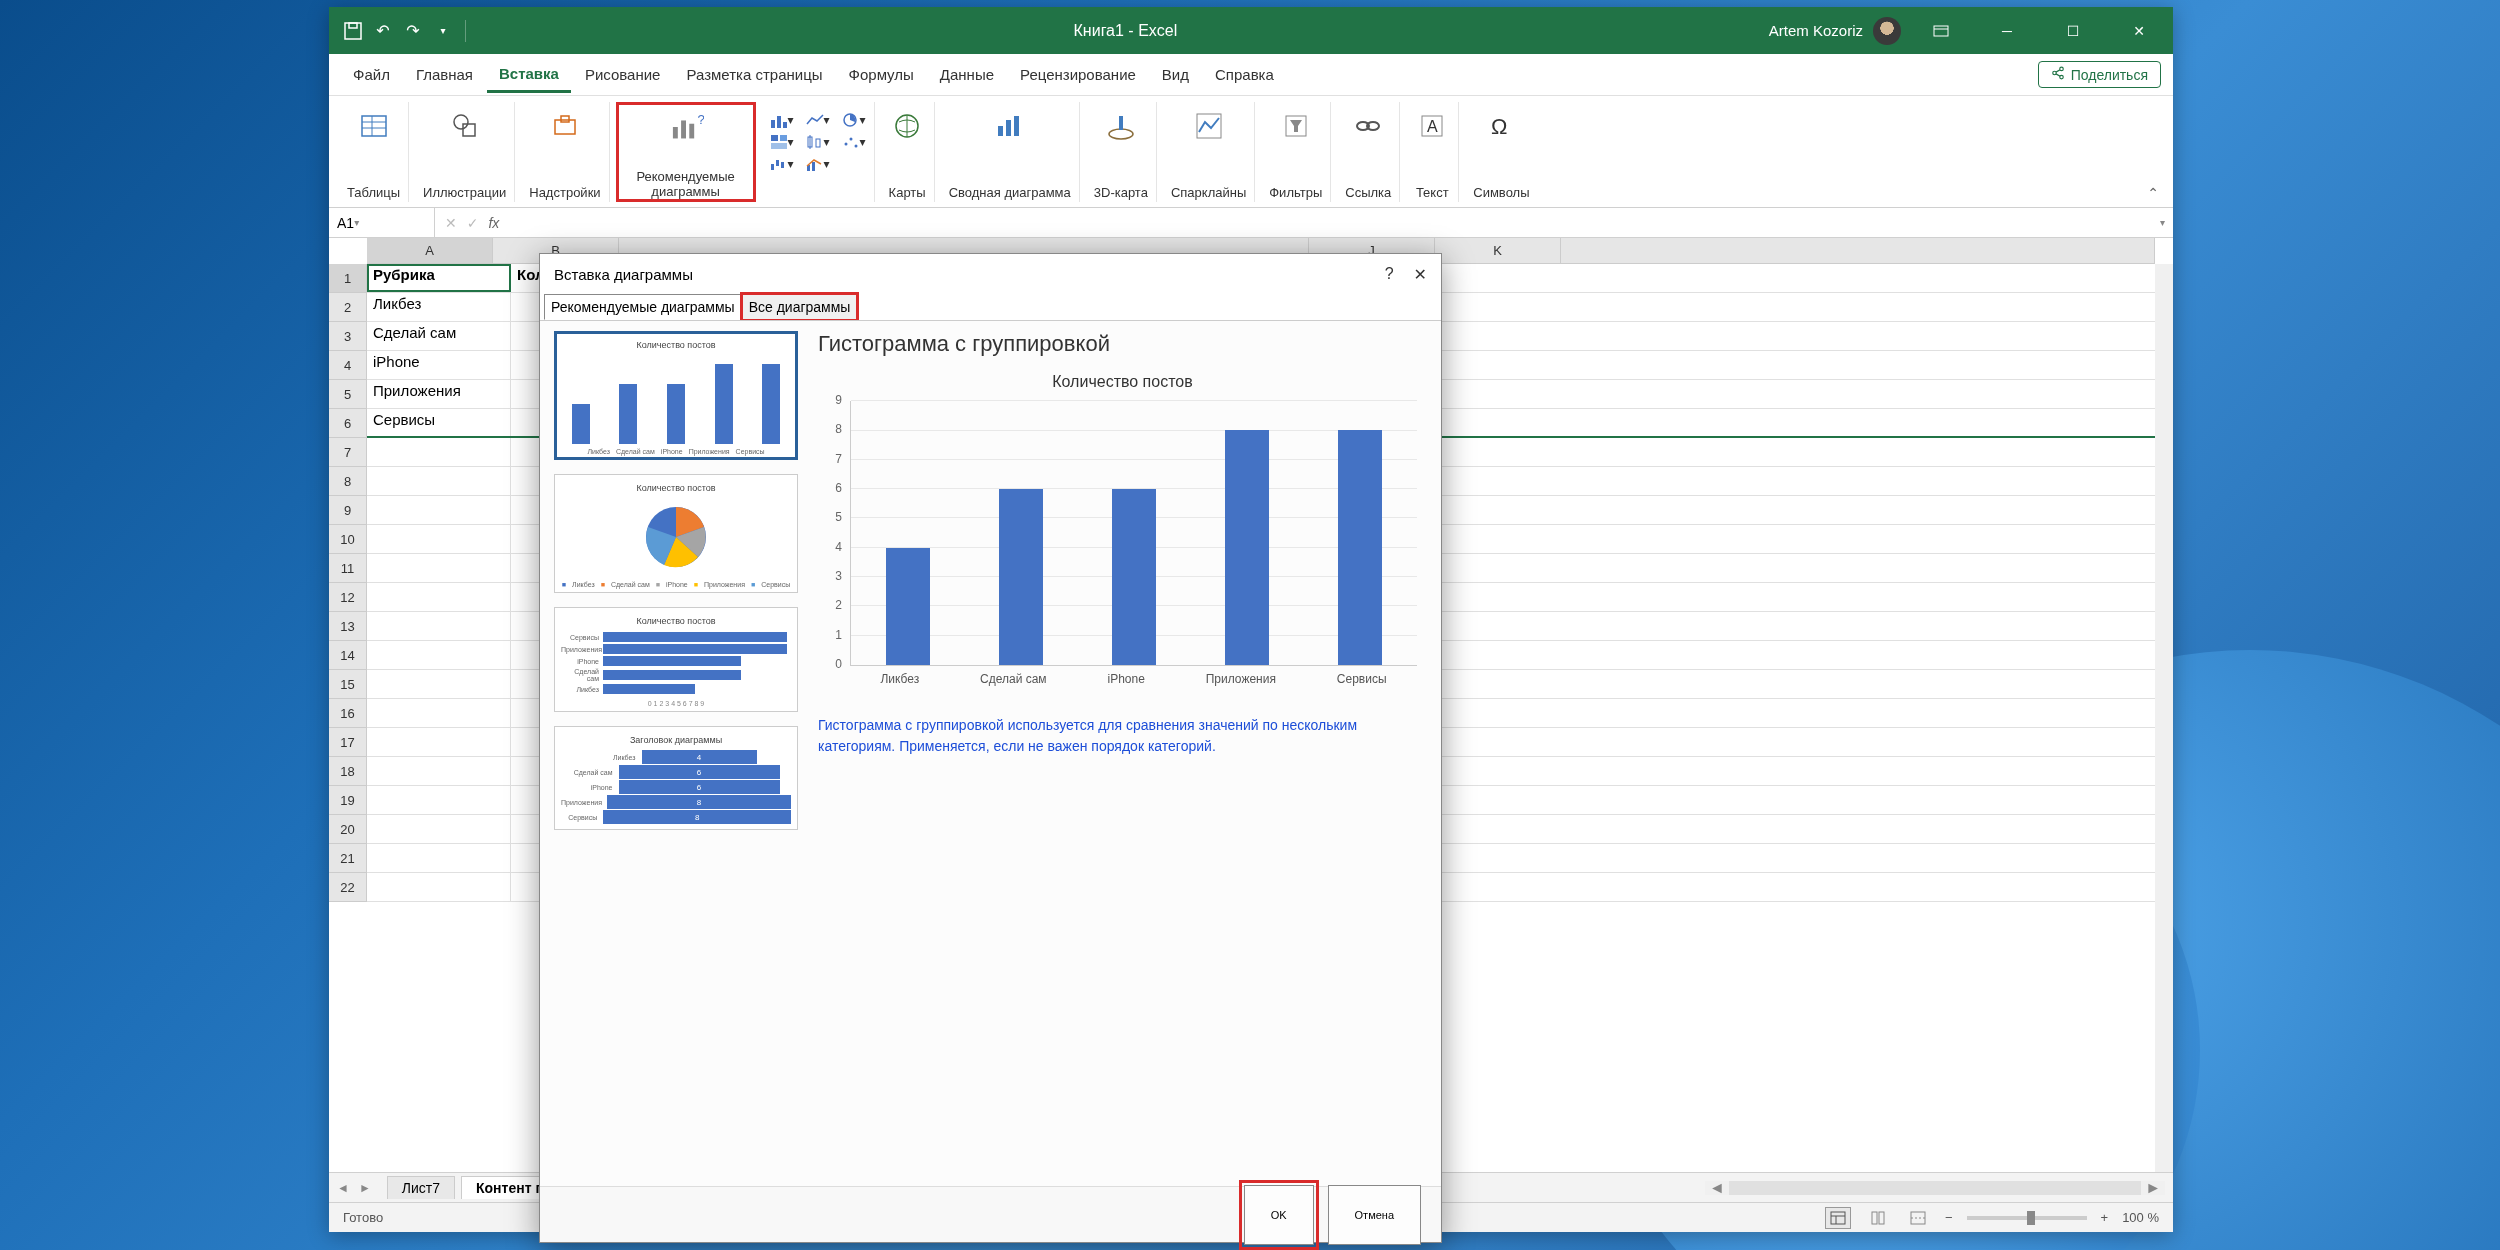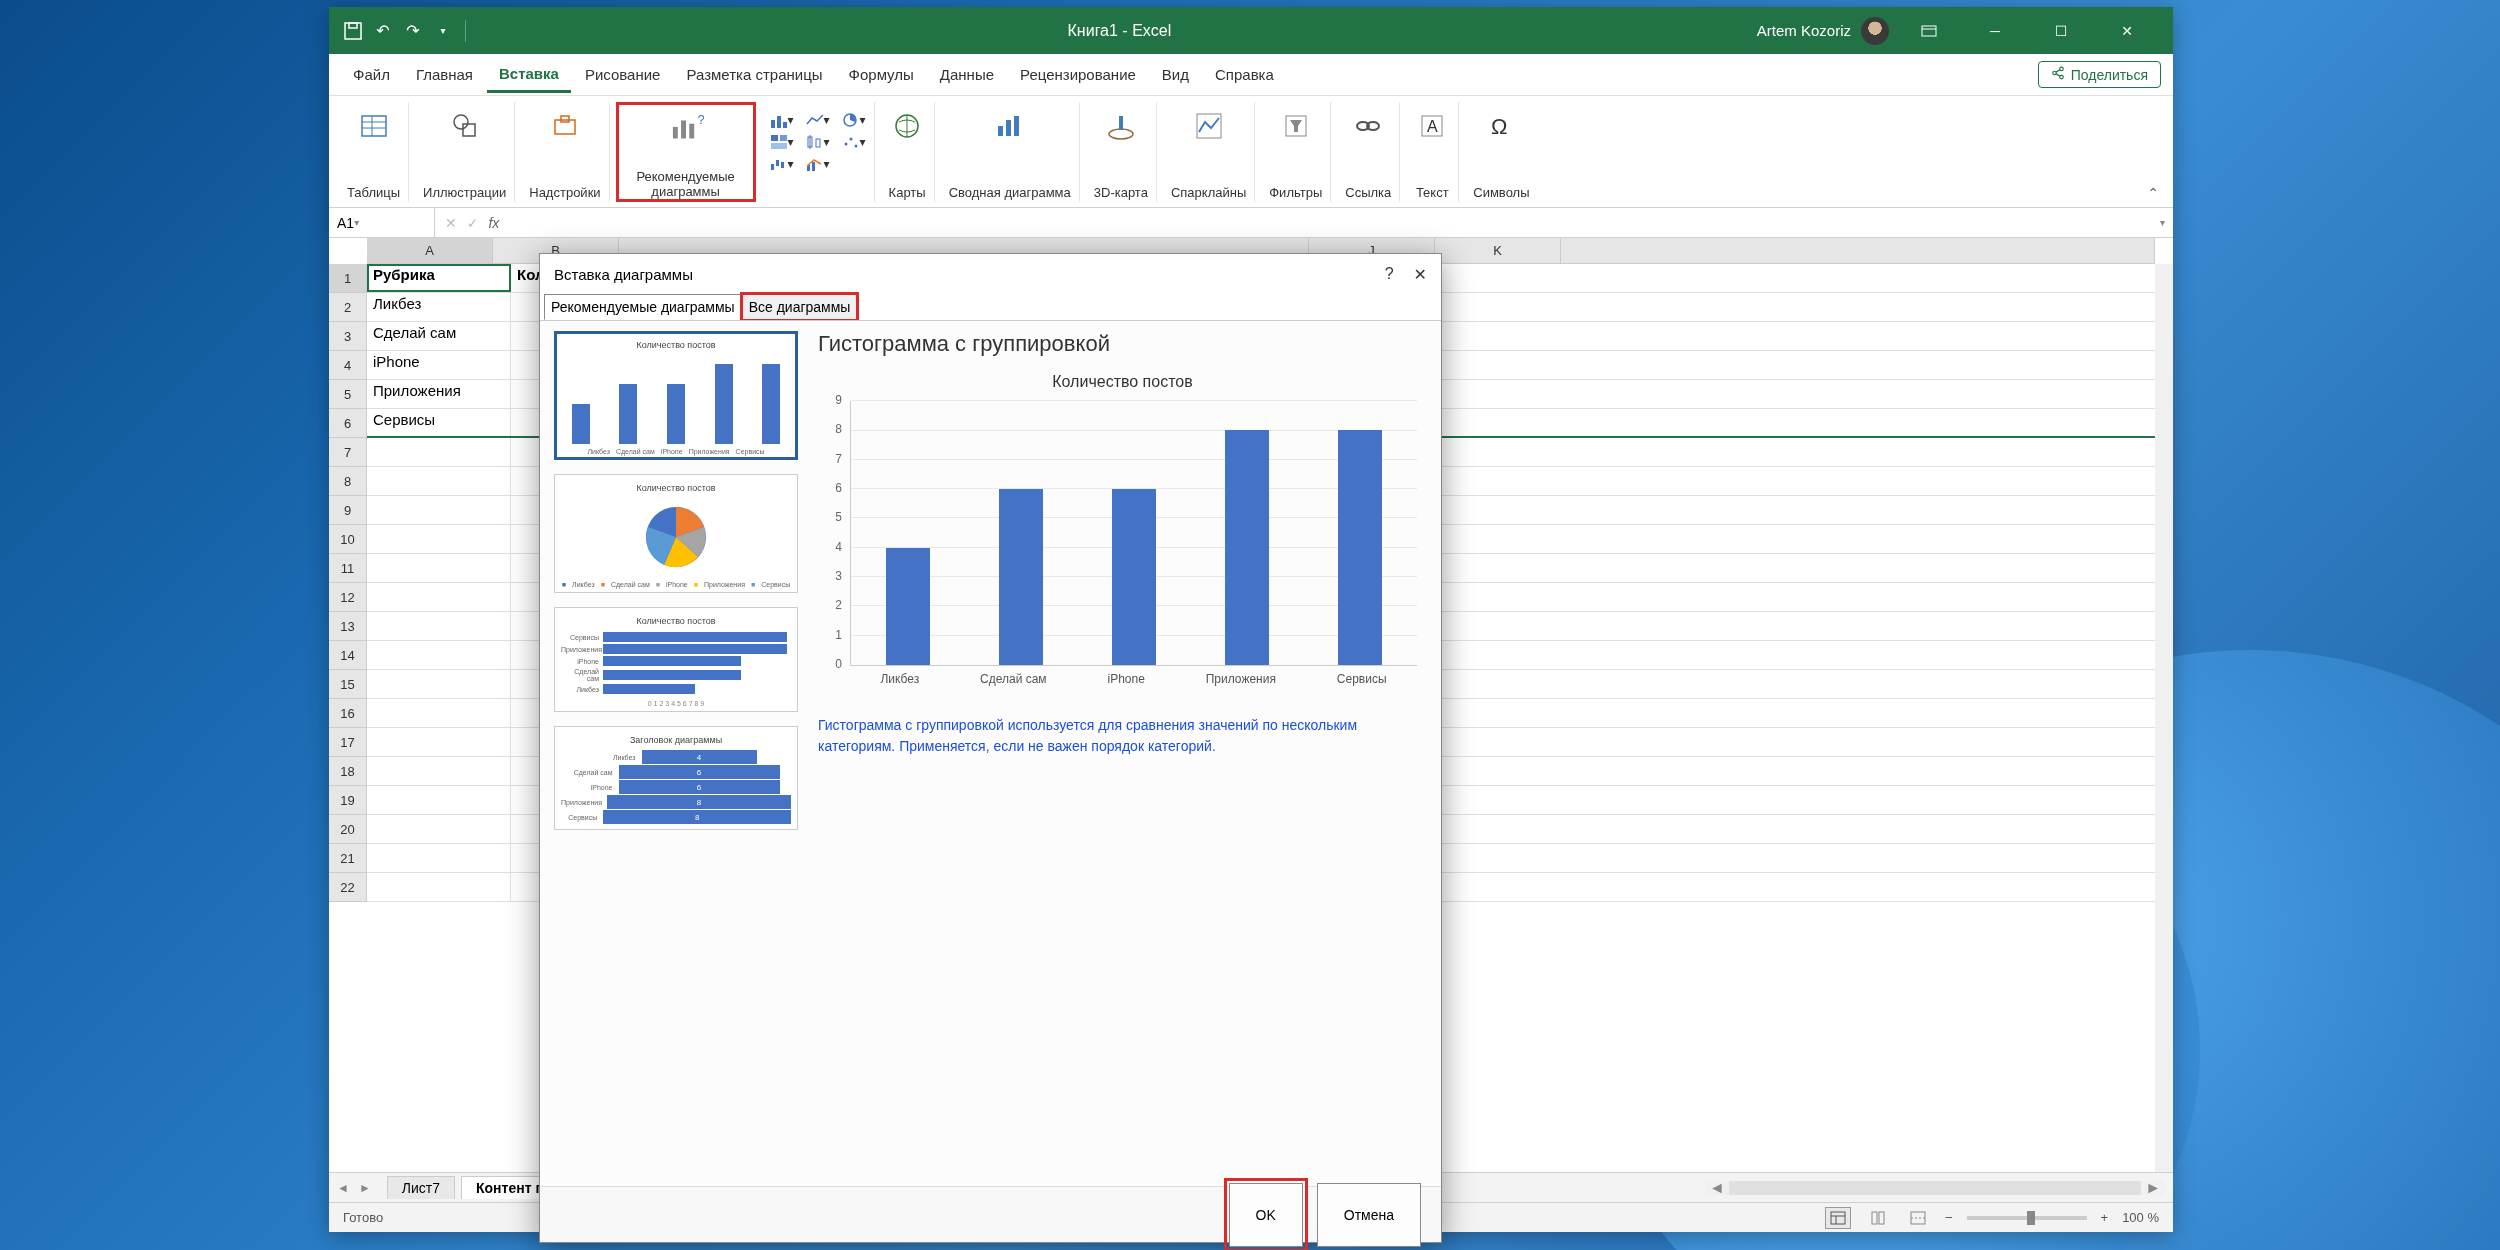--- a/index.html
+++ b/index.html
@@ -18,21 +18,21 @@
 }
 .titlebar {
   height: 47px; background: #217346; display: flex; align-items: center; color: #fff;
 }
 .qat { display: flex; align-items: center; gap: 6px; padding: 0 12px; }
 .qat-icon { width: 24px; height: 24px; display: flex; align-items: center; justify-content: center; font-size: 16px; }
 .qat-sep { width: 1px; height: 22px; background: rgba(255,255,255,0.3); margin: 0 4px; }
 .titlecenter { flex: 1; display: flex; align-items: center; justify-content: center; gap: 40px; }
 .title-text { font-size: 16px; color: #fff; }
 .searchbar { width: 440px; height: 30px; background: #1a5c38; border-radius: 4px; display: flex; align-items: center; padding: 0 12px; gap: 10px; font-size: 14px; }
-.title-right { display: flex; align-items: center; gap: 14px; padding-right: 20px; }
+.title-right { display: flex; align-items: center; gap: 14px; padding-right: 8px; }
 .user-area { display: flex; align-items: center; gap: 10px; font-size: 15px; }
 .avatar { width: 28px; height: 28px; border-radius: 50%; background: #888; background-image: radial-gradient(circle at 50% 40%, #d4b896 30%, #3a3a3a 31%); }
 .win-btn { width: 52px; height: 47px; display: flex; align-items: center; justify-content: center; font-size: 14px; }
 .tabs-row { height: 42px; background: #fff; display: flex; align-items: center; padding: 12px 12px; gap: 2px; border-bottom: 1px solid #e0e0e0; }
 .tab { padding: 8px 12px; font-size: 15px; color: #333; }
 .tab.active { font-weight: 600; border-bottom: 3px solid #217346; color: #217346; }
 .share-btn { margin-left: auto; padding: 4px 12px; border: 1px solid #217346; border-radius: 4px; color: #217346; font-size: 14px; display: flex; align-items: center; gap: 6px; }
 .ribbon { height: 112px; background: #fff; display: flex; align-items: flex-start; padding: 6px 10px 0 10px; gap: 6px; border-bottom: 1px solid #d0d0d0; position: relative; }
 .ribbon-group { display: flex; flex-direction: column; align-items: center; justify-content: space-between; height: 100px; padding: 2px 8px; border-right: 1px solid #e5e5e5; }
 .ribbon-icon { width: 36px; height: 36px; display: flex; align-items: center; justify-content: center; margin: 4px 0; }
@@ -106,21 +106,21 @@
 .y-tick { height: 0; position: relative; }
 .y-tick span { position: absolute; right: 4px; top: -8px; }
 .plot-area { position: absolute; left: 32px; right: 10px; top: 0; bottom: 30px; border-left: 1px solid #ccc; }
 .gridline { position: absolute; left: 0; right: 0; border-top: 1px solid #e8e8e8; }
 .bars-container { position: absolute; left: 0; right: 0; bottom: 0; top: 0; display: flex; align-items: flex-end; justify-content: space-around; }
 .pbar { width: 44px; background: #4472c4; }
 .x-axis { position: absolute; left: 32px; right: 10px; bottom: 0; height: 30px; display: flex; justify-content: space-around; font-size: 12px; color: #555; border-top: 1px solid #ccc; }
 .x-label { text-align: center; padding-top: 6px; }
 .desc-text { font-size: 14px; color: #1d4ed8; line-height: 1.5; }
 .dlg-footer { height: 56px; display: flex; align-items: center; justify-content: flex-end; padding: 0 20px; gap: 14px; border-top: 1px solid #ddd; background: #f8f8f8; }
-.dlg-btn { padding: 23px 26px; font-size: 14px; border: 1px solid #888; background: #fdfdfd; }
+.dlg-btn { padding: 23px 26px; font-size: 11px; border: 1px solid #888; background: #fdfdfd; }
 .dlg-btn.highlight { outline: 3px solid #d92b2b; outline-offset: 2px; }
 svg.icon { width: 32px; height: 32px; }
 </style>
 </head>
 <body>
 
 <div class="wallpaper-shape ws1"></div>
 <div class="wallpaper-shape ws2"></div>
 
 <div class="excel-window">

